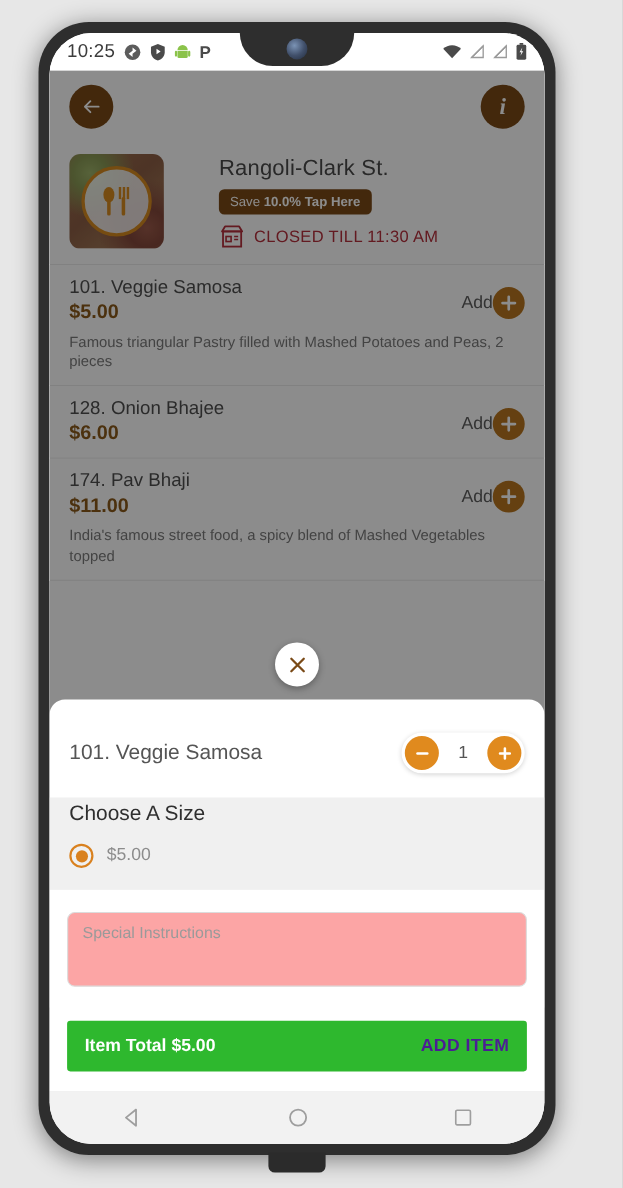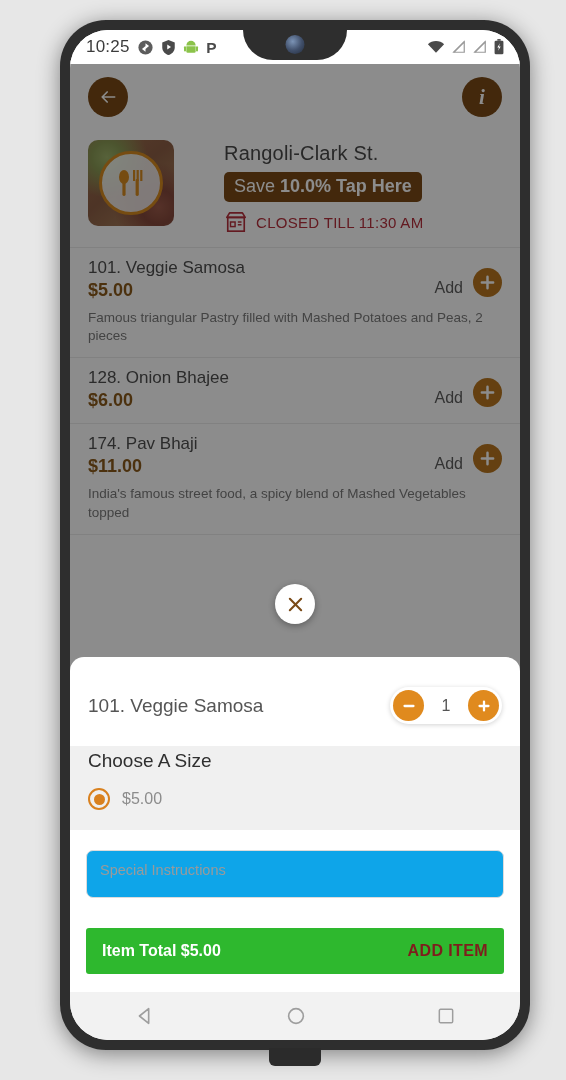--- a/index.html
+++ b/index.html
@@ -6,21 +6,21 @@
   html, body {
     width: 566px; height: 1080px;
     background: #e7e7e7;
     font-family: "Liberation Sans", sans-serif;
     overflow: hidden;
   }
 
   
   #phone-frame {
     position: absolute;
-    left: 60px; top: 20px;
+    left: 35px; top: 20px;
     width: 470px; height: 1030px;
     background: #2e2e2e;
     border-radius: 46px;
     box-shadow: 0 4px 22px rgba(0,0,0,.45);
     padding: 10px;
   }
   #phone-frame::after{
     content:"";
     position:absolute; left:50%; transform:translateX(-50%);
     bottom:-16px; width:52px; height:18px; background:#2b2b2b;
@@ -92,38 +92,38 @@
       radial-gradient(circle at 82% 78%, #9c5b4a 0%, #84483b 18%, rgba(132,72,59,0) 46%),
       linear-gradient(140deg, #a2704f 0%, #8d5f45 45%, #b08a63 100%);
     display: flex; align-items: center; justify-content: center;
   }
   #logo-plate { width: 64px; height: 64px; border-radius: 50%; border: 3px solid #d78b20;
                 background: rgba(255,255,255,.82); display:flex; align-items:center; justify-content:center; }
   #restaurant-info { padding-top: 2px; margin-left: 36px; }
   #restaurant-name { font-size: 20px; color: #4a4a4a; letter-spacing: .2px; }
   #save-badge {
     display: inline-block; margin-top: 7px; padding: 4px 10px 5px 10px;
-    background: #7a4a17; color: #fff; border-radius: 5px; font-size: 18px;
+    background: #7a4a17; color: #fff; border-radius: 5px; font-size: 12px;
   }
   #save-badge b { font-weight: bold; }
   #closed-row { display: flex; align-items: center; gap: 8px; margin-top: 9px; }
   #closed-text { color: #b5303c; font-size: 15px; letter-spacing: .3px; }
 
   #section-header {
     display: flex; align-items: center; justify-content: space-between;
     padding: 15px 18px 14px 18px; border-bottom: 1px solid #ebebeb; background: #fff;
   }
   #section-title { font-size: 19px; color: #3b3b3b; }
 
   .menu-item { padding: 10px 18px 12px 18px; border-bottom: 1px solid #ebebeb; background: #fff; }
   .mi-top { display: flex; align-items: flex-start; justify-content: space-between; }
   .mi-name { font-size: 17px; color: #4f4f4f; }
   .mi-price { font-size: 18px; font-weight: bold; color: #8a5a1b; margin-top: 2px; }
   .mi-desc { font-size: 13.5px; color: #7b7b7b; margin-top: 8px; line-height: 1.35; }
-  .add-wrap { display: flex; align-items: flex-end; gap: 10px; padding-top: 10px; }
+  .add-wrap { display: flex; align-items: center; gap: 0; padding-top: 10px; }
   .add-label { font-size: 16px; color: #5d5d5d; }
   .add-circle {
     width: 29px; height: 29px; border-radius: 50%; background: #b8761f;
     display: flex; align-items: center; justify-content: center;
   }
 
   
   #item-modal {
     position: absolute; left: 0; right: 0; bottom: 48px; z-index: 5;
     background: #fff; border-radius: 14px 14px 0 0; overflow: hidden;
@@ -156,34 +156,34 @@
   .size-option { display: flex; align-items: center; gap: 12px; margin-top: 16px; }
   .radio-outer {
     width: 22px; height: 22px; border-radius: 50%; border: 2.5px solid #d9811f;
     display: flex; align-items: center; justify-content: center; flex: none;
   }
   .radio-inner { width: 11px; height: 11px; border-radius: 50%; background: #d9811f; }
   .size-price { font-size: 16px; color: #8c8c8c; }
 
   #instructions-wrap { padding: 20px 16px 14px 16px; background: #fff; }
   #special-instructions {
-    width: 100%; height: 48px; border: 1px solid #dcdcdc; border-radius: 7px;
+    width: 100%; height: 68px; border: 1px solid #dcdcdc; border-radius: 7px;
     padding: 11px 13px; font-size: 14.5px; color: #3b3b3b; resize: none; outline: none;
-    font-family: "Liberation Sans", sans-serif; background: #0ea5e9;
+    font-family: "Liberation Sans", sans-serif; background: #fca5a5;
   }
   #special-instructions::placeholder { color: #9a9a9a; }
 
   #add-item-bar {
     margin: 12px 16px 18px 16px; background: #2eb82e; border-radius: 3px;
     height: 46px; display: flex; align-items: center; justify-content: space-between;
     padding: 0 16px;
     gap: 16px;
   }
   #item-total-label { color: #fff; font-size: 16px; font-weight: bold; }
-  #add-item-label { color: #7f1d1d; font-size: 16px; font-weight: bold; letter-spacing: .4px; }
+  #add-item-label { color: #4c1d95; font-size: 16px; font-weight: bold; letter-spacing: .4px; }
 
   
   #nav-bar {
     position: absolute; left: 0; right: 0; bottom: 0; height: 48px;
     background: #f2f2f2; display: flex; align-items: center; justify-content: space-around;
     z-index: 6;
   }
 </style>
 </head>
 <body>

